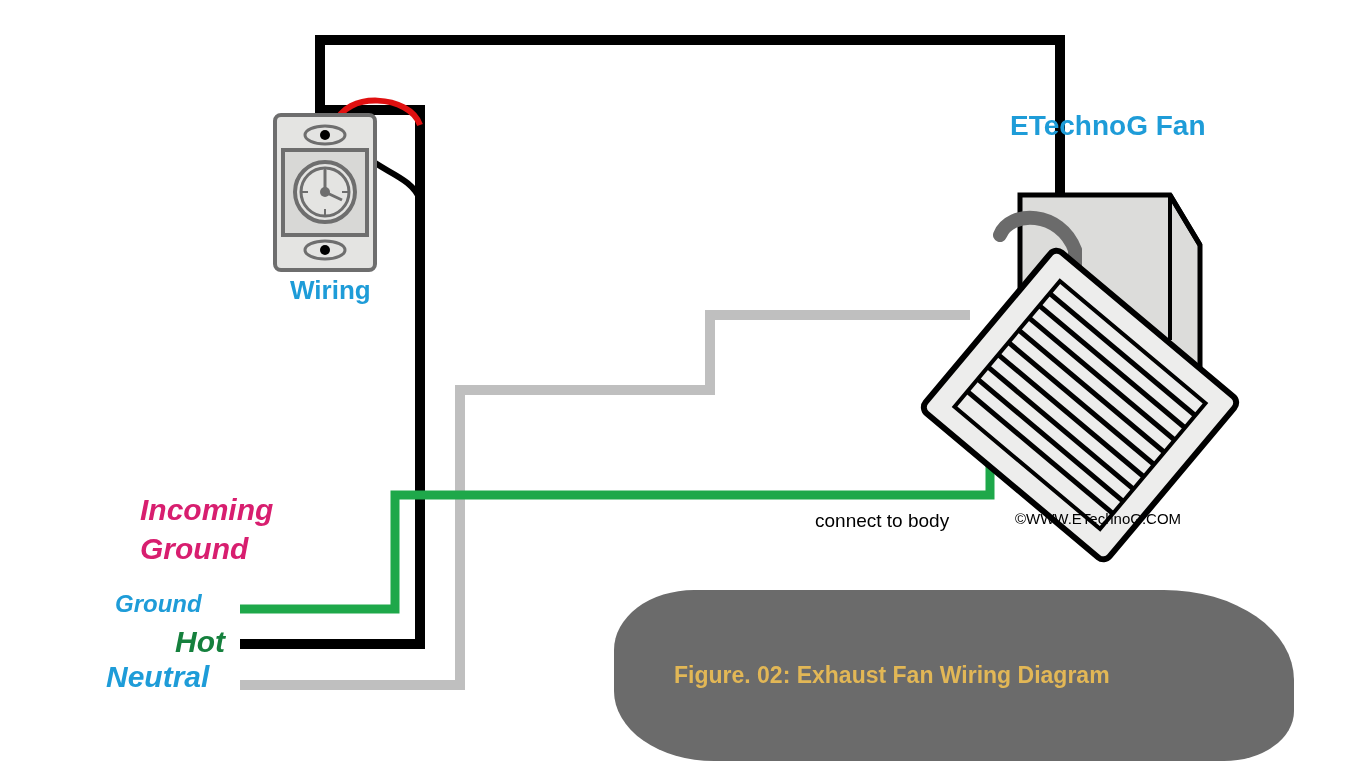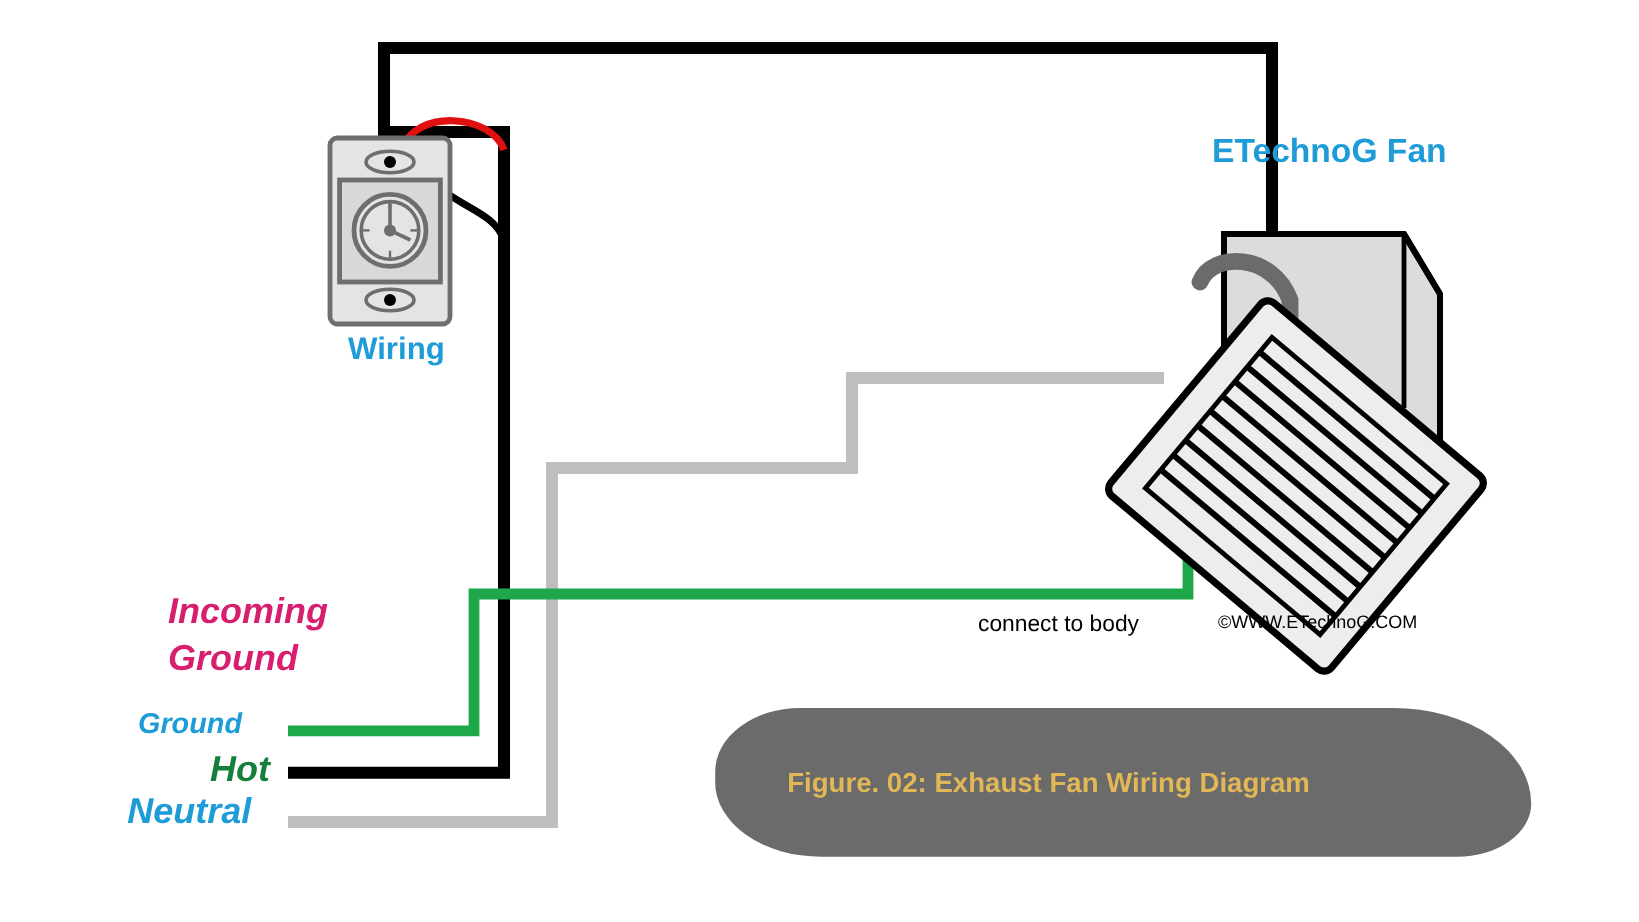--- a/index.html
+++ b/index.html
@@ -66,24 +66,24 @@
   }
   .watermark {
     color: #000;
     font-size: 15px;
     left: 1015px;
     top: 510px;
     font-weight: normal;
   }
   .caption-box {
     position: absolute;
-    left: 596px;
+    left: 614px;
     top: 590px;
     width: 680px;
-    height: 124px;
+    height: 171px;
     background: #6b6b6b;
     border-radius: 80px 130px 70px 100px / 60px 90px 50px 70px;
     display: flex;
     align-items: center;
     padding: 0 60px;
     box-sizing: border-box;
   }
   .caption-text {
     color: #e2b756;
     font-size: 23px;

